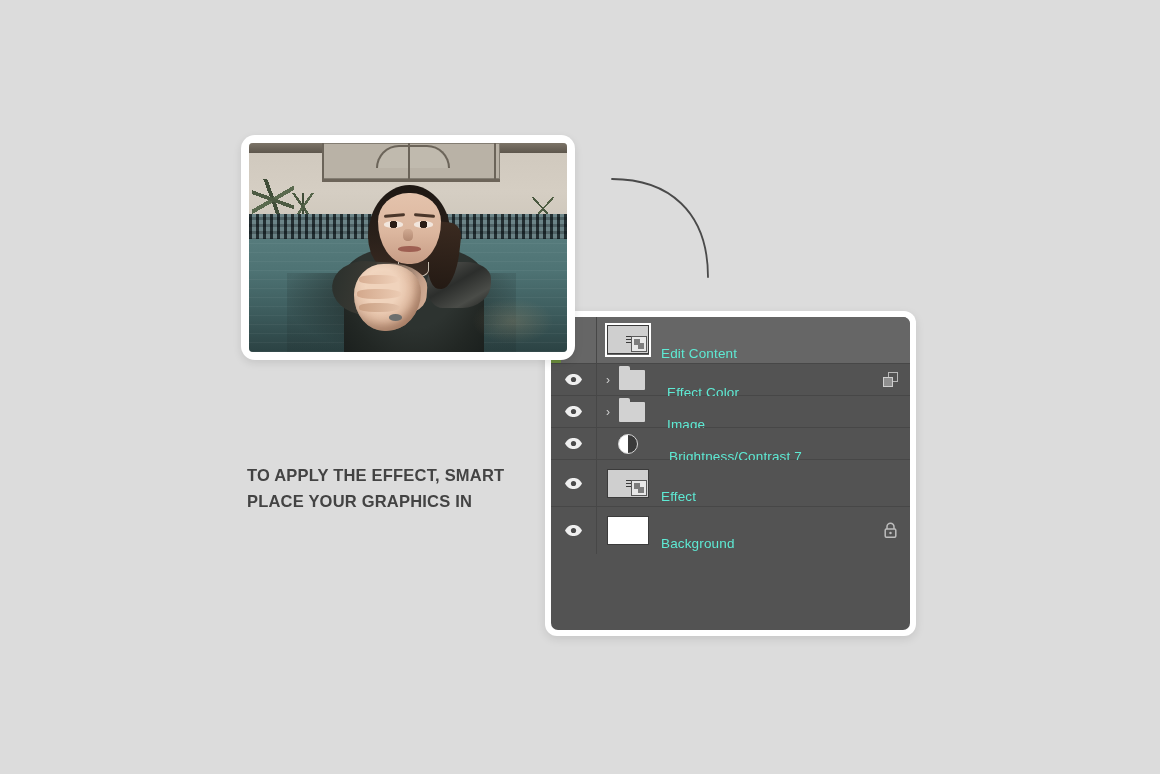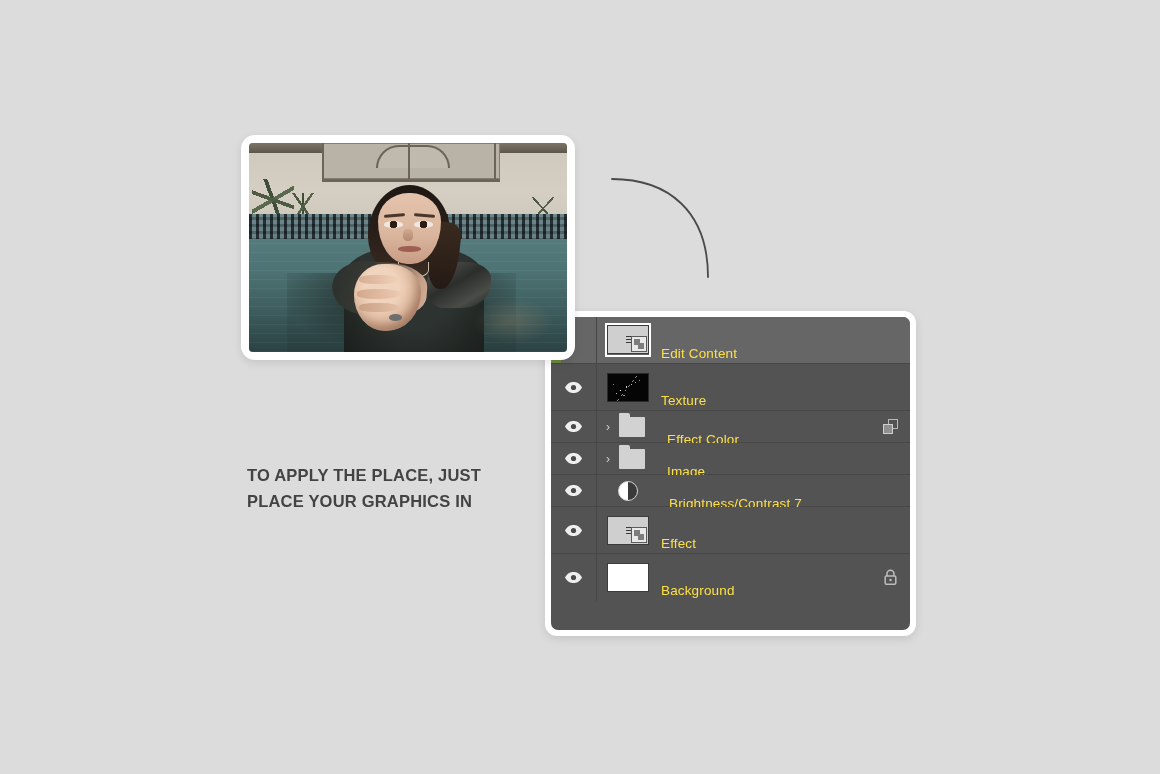--- a/index.html
+++ b/index.html
@@ -414,21 +414,21 @@
 
   
   .white-thumb {
     width: 42px; height: 29px;
     background: #ffffff;
     border: 1px solid #3b3b3b;
     box-sizing: border-box;
   }
 
   .layer-name {
-    color: #fde047;
+    color: #5eead4;
     font-size: 13.5px;
     letter-spacing: .15px;
     white-space: nowrap;
     flex: 1 1 auto;
     padding-left: 2px;
     margin-top: 26px;
   }
   .layer-name.indent { padding-left: 10px; }
 
   .row-badge {
@@ -496,33 +496,20 @@
             <div class="edge-t"></div>
               <div class="edge-b"></div>
             <div class="edge-l"></div>
               <div class="edge-r"></div>
           </div>
         </div>
         <div class="layer-name">Edit Content</div>
         <div class="row-badge"></div>
       </div>
 
-      <div class="layer-row tall">
-        <div class="eye-cell">
-          <svg class="eye-icon" width="19" height="13" viewBox="0 0 19 13">
-            <path d="M1 6.5C3.5 2 6.5 1 9.5 1s6 1 8.5 5.5c-2.5 4.5-5.5 5.5-8.5 5.5S3.5 11 1 6.5z" fill="#efefef"></path>
-            <circle cx="9.5" cy="6.5" r="2.6" fill="#4a4a4a"></circle>
-          </svg>
-        </div>
-        <div class="thumb-cell">
-          <div class="tex-thumb"></div>
-        </div>
-        <div class="layer-name">Texture</div>
-        <div class="row-badge"></div>
-      </div>
 
       <div class="layer-row short">
         <div class="eye-cell">
           <svg class="eye-icon" width="19" height="13" viewBox="0 0 19 13">
             <path d="M1 6.5C3.5 2 6.5 1 9.5 1s6 1 8.5 5.5c-2.5 4.5-5.5 5.5-8.5 5.5S3.5 11 1 6.5z" fill="#efefef"></path>
             <circle cx="9.5" cy="6.5" r="2.6" fill="#4a4a4a"></circle>
           </svg>
         </div>
         <div class="thumb-cell withchev">
           <div class="chev">›</div>
@@ -639,17 +626,17 @@
       <div class="ph ph-hand"></div>
       <div class="ph ph-f1"></div>
       <div class="ph ph-f2"></div>
       <div class="ph ph-f3"></div>
       <div class="ph ph-thumbnail-nail"></div>
       <div class="ph ph-sun"></div>
     </div>
   </div>
 
   <div id="caption">
-    <div>TO APPLY THE PLACE, JUST</div>
+    <div>TO APPLY THE EFFECT, SMART</div>
     <div>PLACE YOUR GRAPHICS IN</div>
   </div>
 
 </div>
 
 </body></html>

